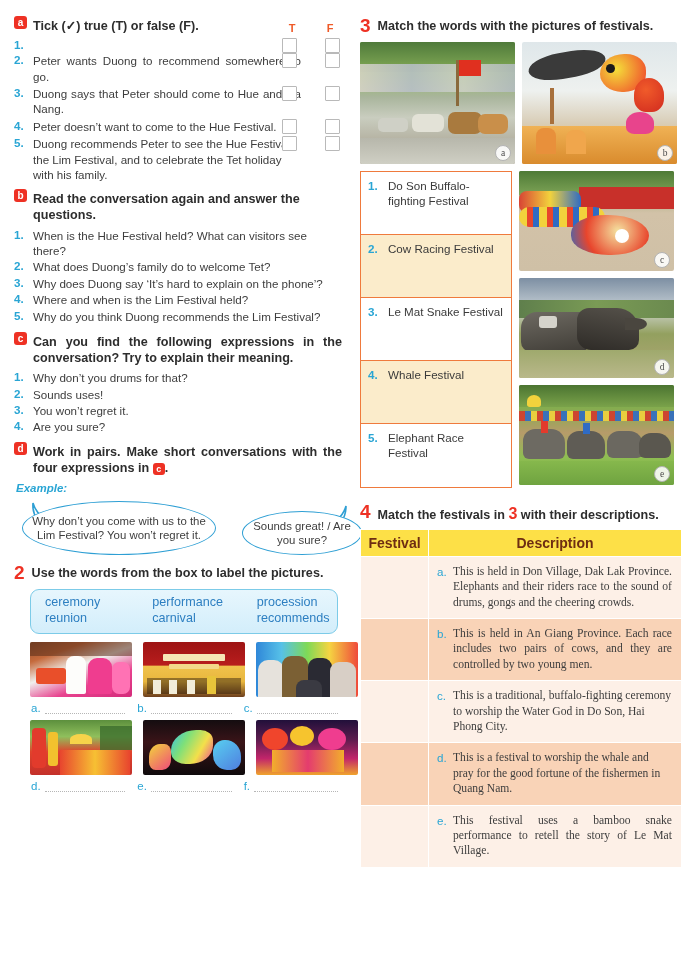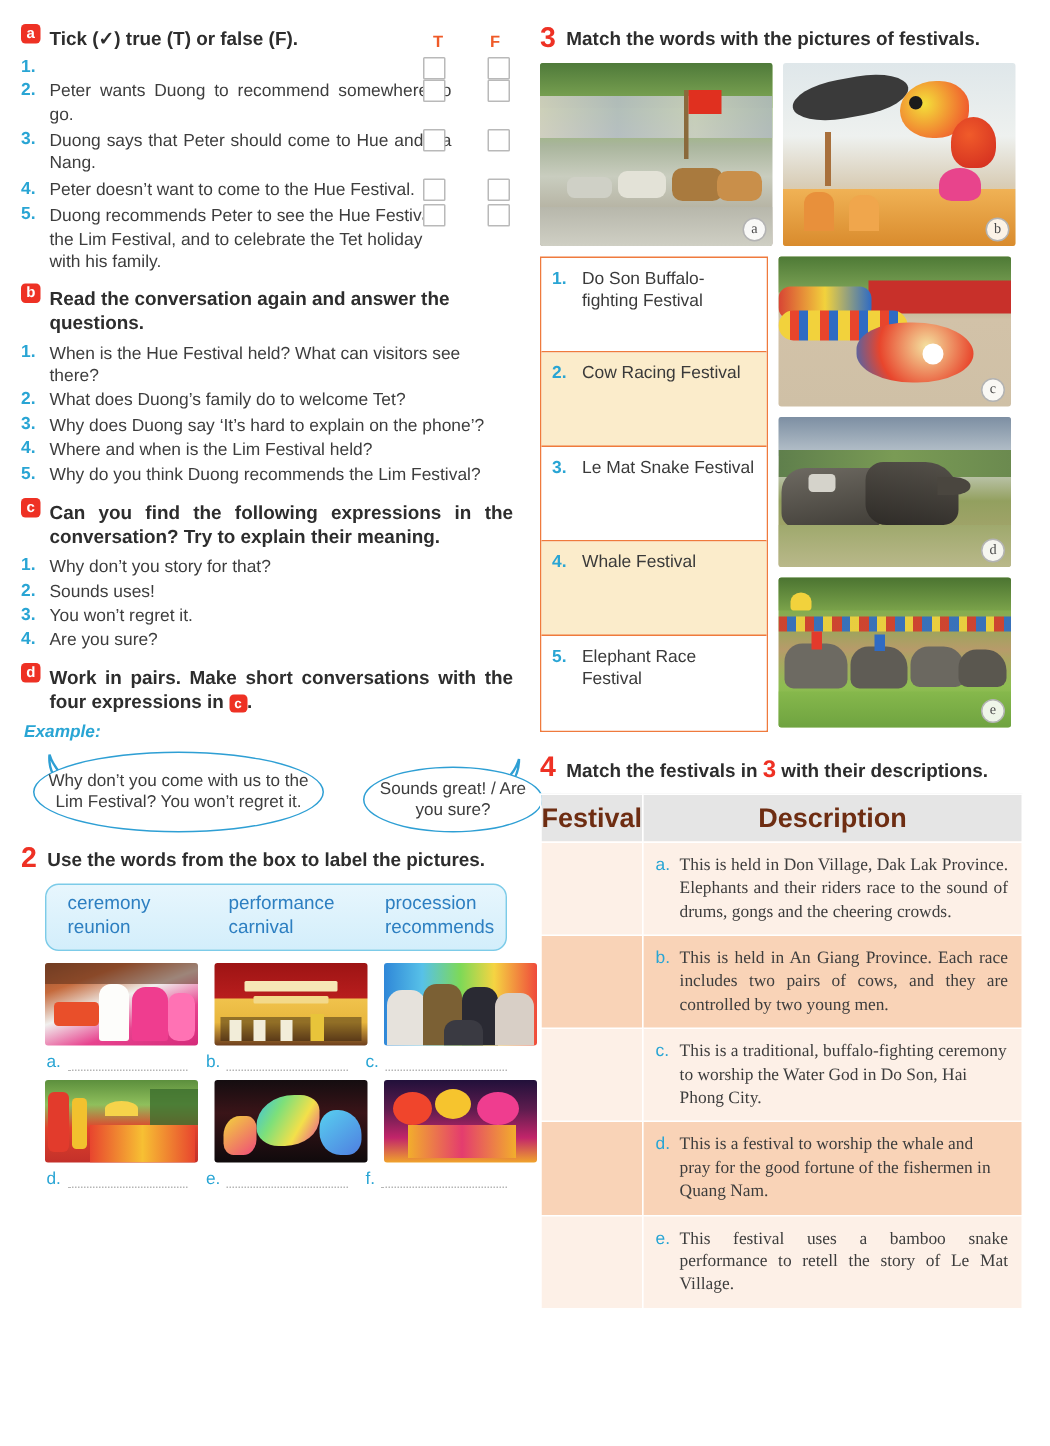--- a/index.html
+++ b/index.html
@@ -136,22 +136,22 @@
   }
   .festrow:last-child{ border-bottom:none; }
   .festrow .fn{ color:#29a5d4; font-weight:bold; width:20px; flex:0 0 20px; }
   .festrow.odd{ background:#ffffff; }
   .festrow.even{ background:#fbeccb; }
   .rightpics{ display:flex; flex-direction:column; gap:7px; }
 
   
   .ex4table{ margin-top:4px; border-collapse:collapse; width:322px; }
   .ex4table th{
-    background:#e5e5e5; color:#6e2d12;
-    font-size:18px; font-weight:bold; padding:5px 0;
+    background:#fde047; color:#6e2d12;
+    font-size:14px; font-weight:bold; padding:5px 0;
     border:1px solid #ffffff;
   }
   .ex4table td{
     border:1px solid #ffffff; vertical-align:top;
     font-size:11.6px; line-height:1.33; color:#3d3d3d;
   }
   .fest-col{ width:68px; }
   .desc-col{ padding:7px 9px 8px 8px; }
   .rA{ background:#fdf0e7; }
   .rB{ background:#f9d3b7; }
@@ -251,21 +251,21 @@
         </li>
     </ol>
 
     <div class="head" style="margin-top:10px;">
       <span class="letter-badge">c</span>
       <span class="htext just">Can you find the following expressions in the conversation? Try to explain their meaning.</span>
     </div>
     <ol class="qlist">
       <li>
         <span class="qnum">1.</span>
-        <span class="qtxt">Why don’t you story for that?</span>
+        <span class="qtxt">Why don’t you drums for that?</span>
         </li>
       <li>
         <span class="qnum">2.</span>
         <span class="qtxt">Sounds uses!</span>
         </li>
       <li>
         <span class="qnum">3.</span>
         <span class="qtxt">You won’t regret it.</span>
         </li>
       <li>

